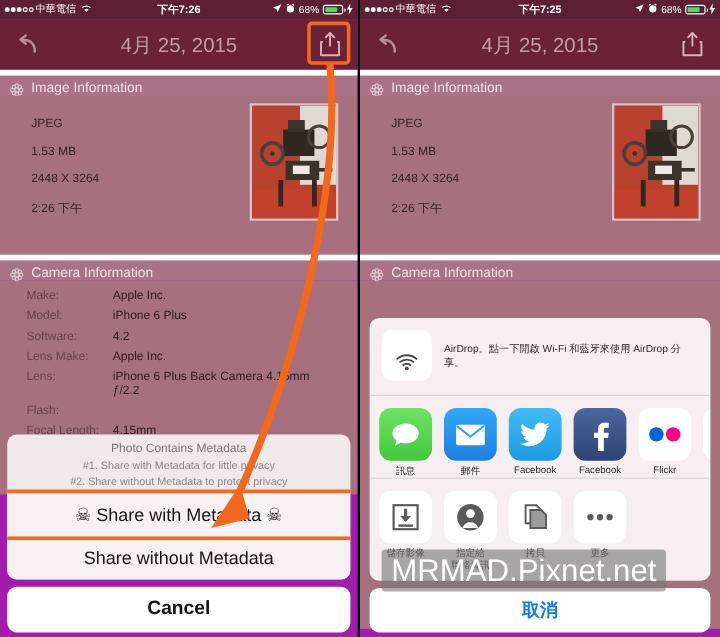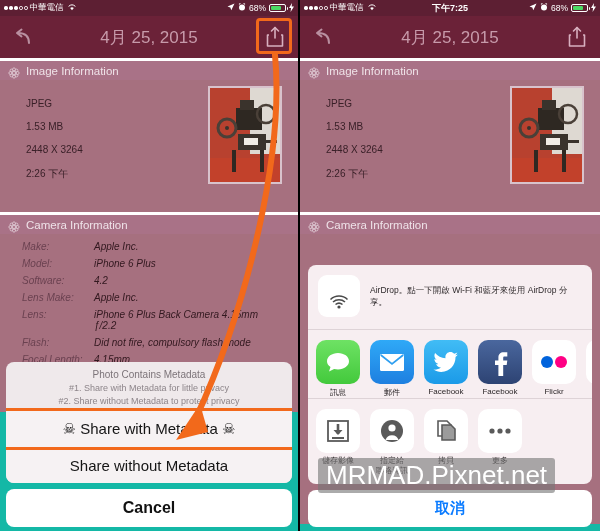--- a/index.html
+++ b/index.html
@@ -1,20 +1,20 @@
 <!DOCTYPE html>
 <html><head>
 <meta charset="utf-8">
 <style>
   * { margin:0; padding:0; box-sizing:border-box; }
   html,body { width:600px; height:531px; overflow:hidden; background:#000; }
   body { font-family:"Liberation Sans","DejaVu Sans",sans-serif; }
 
   .screens { position:relative; width:600px; height:531px; display:flex; }
-  .panel { position:relative; width:300px; height:531px; overflow:hidden; background:#14b8a6; }
+  .panel { position:relative; width:300px; height:531px; overflow:hidden; background:#a21caf; }
   .panel.left  { border-right:2px solid #000; }
 
   
   .statusbar {
     height:16px; background:#5d1f33; color:#fff;
     display:flex; align-items:center; font-size:9px; position:relative;
     padding:0 4px;
   }
   .sb-left { display:flex; align-items:center; gap:2px; }
   .dots { display:flex; gap:1.5px; align-items:center; }
@@ -29,35 +29,35 @@
   .battery i { position:absolute; left:1px; top:1px; bottom:1px; width:64%; background:#4cd964; display:block; border-radius:1px; }
 
   
   .navbar { height:42px; background:#6b2238; display:flex; align-items:center; position:relative; padding:0 10px; }
   .nav-back { width:26px; height:26px; display:flex; align-items:center; justify-content:center; color:#b98fa0; }
   .nav-title { position:absolute; left:0; right:0; text-align:center; color:#c79aaa; font-size:17px; pointer-events:none; }
   .nav-share { margin-left:auto; width:26px; height:28px; display:flex; align-items:center; justify-content:center; color:#c79aaa; position:relative; }
   .share-hl { position:absolute; left:-6px; top:-5px; width:36px; height:36px; border:3px solid #f2691b; border-radius:4px; }
 
   
-  .sec-header { height:22px; background:#a97287; display:flex; align-items:center; padding:0 8px; gap:6px; border-top:3px solid #ffffff; }
+  .sec-header { height:22px; background:#a97287; display:flex; align-items:flex-end; padding:0 8px; gap:6px; border-top:5px solid #ffffff; }
   .sec-header .flower { width:12px; height:12px; color:#e3cdd6; }
   .sec-title { color:#efe2e8; font-size:11.5px; }
   .sec-body { background:#a6707f; padding:8px 0; position:relative; }
   .panel-bg { background:#a6707f; }
 
   
   .imginfo { display:flex; padding:6px 0 10px 0; min-height:132px; }
   .imginfo .col { flex:1; padding-left:26px; display:flex; flex-direction:column; gap:12px; padding-top:12px; }
   .imginfo .val { color:#3a2028; font-size:10px; }
   .thumb-wrap { width:74px; margin-right:16px; }
   .thumb { width:74px; height:98px; border:2px solid #d8c3cc; background:#b43a2a; position:relative; overflow:hidden; }
 
   
-  .rows { padding:4px 0 0 0;font-style:italic; }
+  .rows { padding:4px 0 0 0; }
   .row { display:flex; padding:3px 0 3px 22px; font-size:10px; align-items:flex-start; }
   .row .k { width:72px; color:#6a4150; flex:none; }
   .row .v { color:#32181f; }
 
   
   .sheet { position:absolute; left:6px; right:6px; bottom:4px; }
   .sheet-card { background:#efe9eb; border-radius:8px; overflow:hidden; }
   .sheet-title { text-align:center; padding:7px 6px 2px; }
   .sheet-title .t1 { display:block; font-size:10px; color:#7c7479; padding-bottom:2px; }
   .sheet-title .t2 { display:block; font-size:9px; color:#8d858a; line-height:13px; }
@@ -105,20 +105,21 @@
             <i class="dot off"></i>
         </span>
         <span class="carrier">中華電信</span>
         <span class="wifi-ico">
           <svg width="10" height="8" viewBox="0 0 10 8">
               <path d="M5 7.2 L3.2 5.1 A2.7 2.7 0 0 1 6.8 5.1 Z" fill="#fff"></path>
               <path d="M1.6 3.4 A5 5 0 0 1 8.4 3.4" stroke="#fff" stroke-width="1" fill="none"></path>
             </svg>
         </span>
       </div>
+      <div class="sb-time">下午7:26</div>
       <div class="sb-right">
         <span>
           <svg width="8" height="8" viewBox="0 0 8 8">
               <path d="M7.5 0.5 L0.5 3.4 L3.3 4.4 L4.3 7.3 Z" fill="#fff"></path>
             </svg>
         </span>
         <span>
           <svg width="8" height="8" viewBox="0 0 8 8">
               <circle cx="4" cy="4.4" r="3" fill="#fff"></circle>
               <path d="M1 1.4 L2.4 0.4 M7 1.4 L5.6 0.4" stroke="#fff" stroke-width="1.1"></path>
@@ -236,21 +237,20 @@
       <div class="row">
           <span class="k">Lens Make:</span>
           <span class="v">Apple Inc.</span>
         </div>
       <div class="row">
           <span class="k">Lens:</span>
           <span class="v" style="max-width:180px;">iPhone 6 Plus Back Camera 4.15mm ƒ/2.2</span>
         </div>
       <div class="row">
           <span class="k">Flash:</span>
-          <span class="v">Did not fire, compulsory flash mode</span>
         </div>
       <div class="row">
           <span class="k">Focal Length:</span>
           <span class="v">4.15mm</span>
         </div>
     </div>
 
     <div class="sheet">
       <div class="sheet-card">
         <div class="sheet-title">

